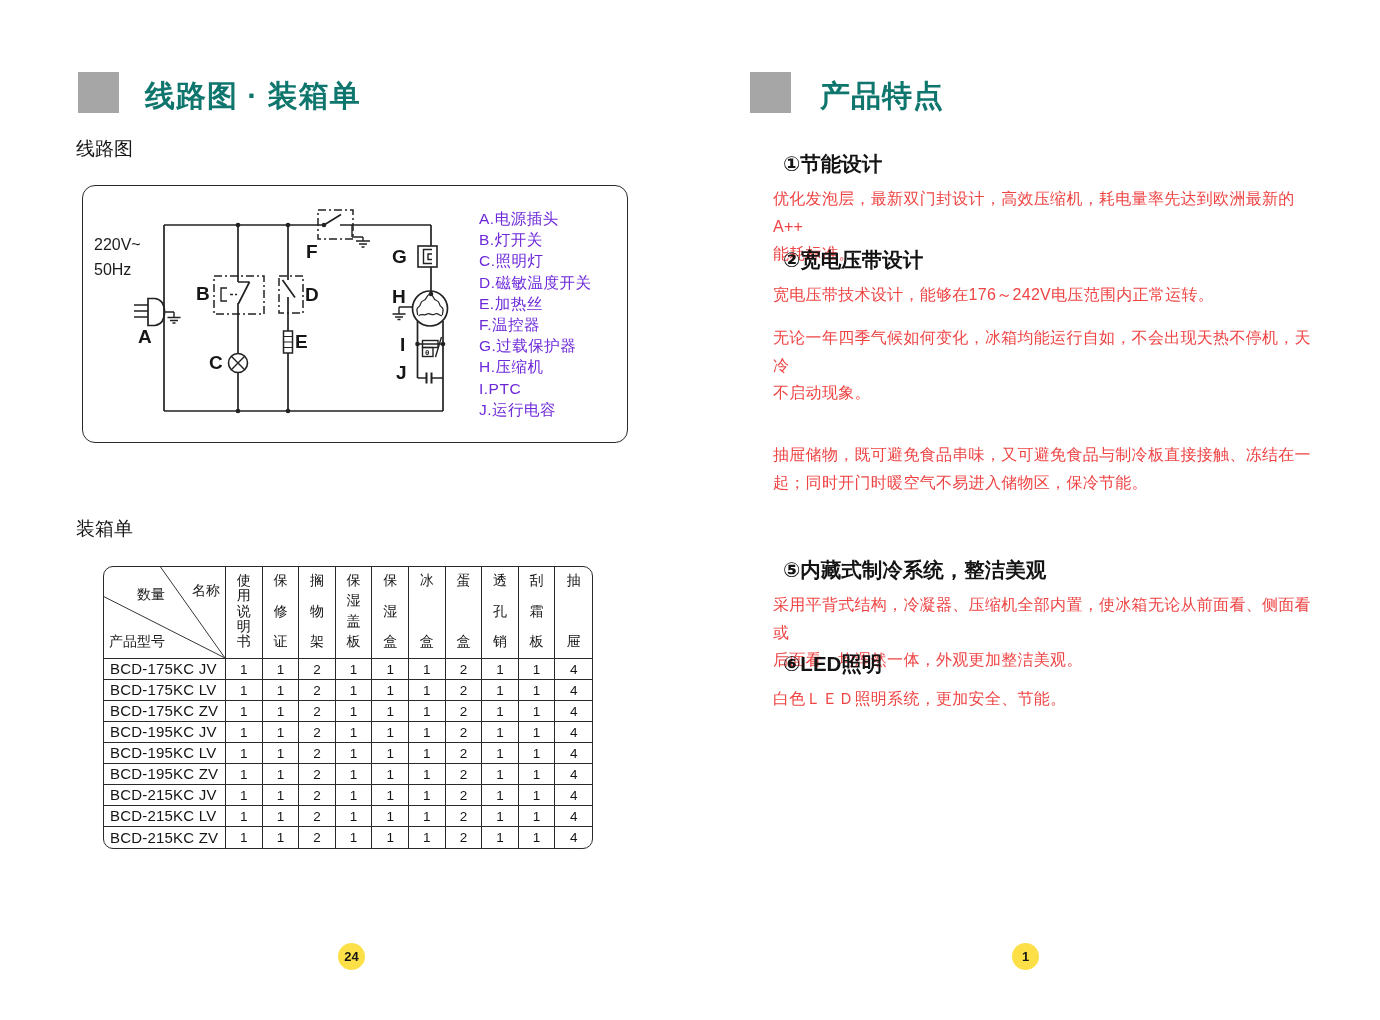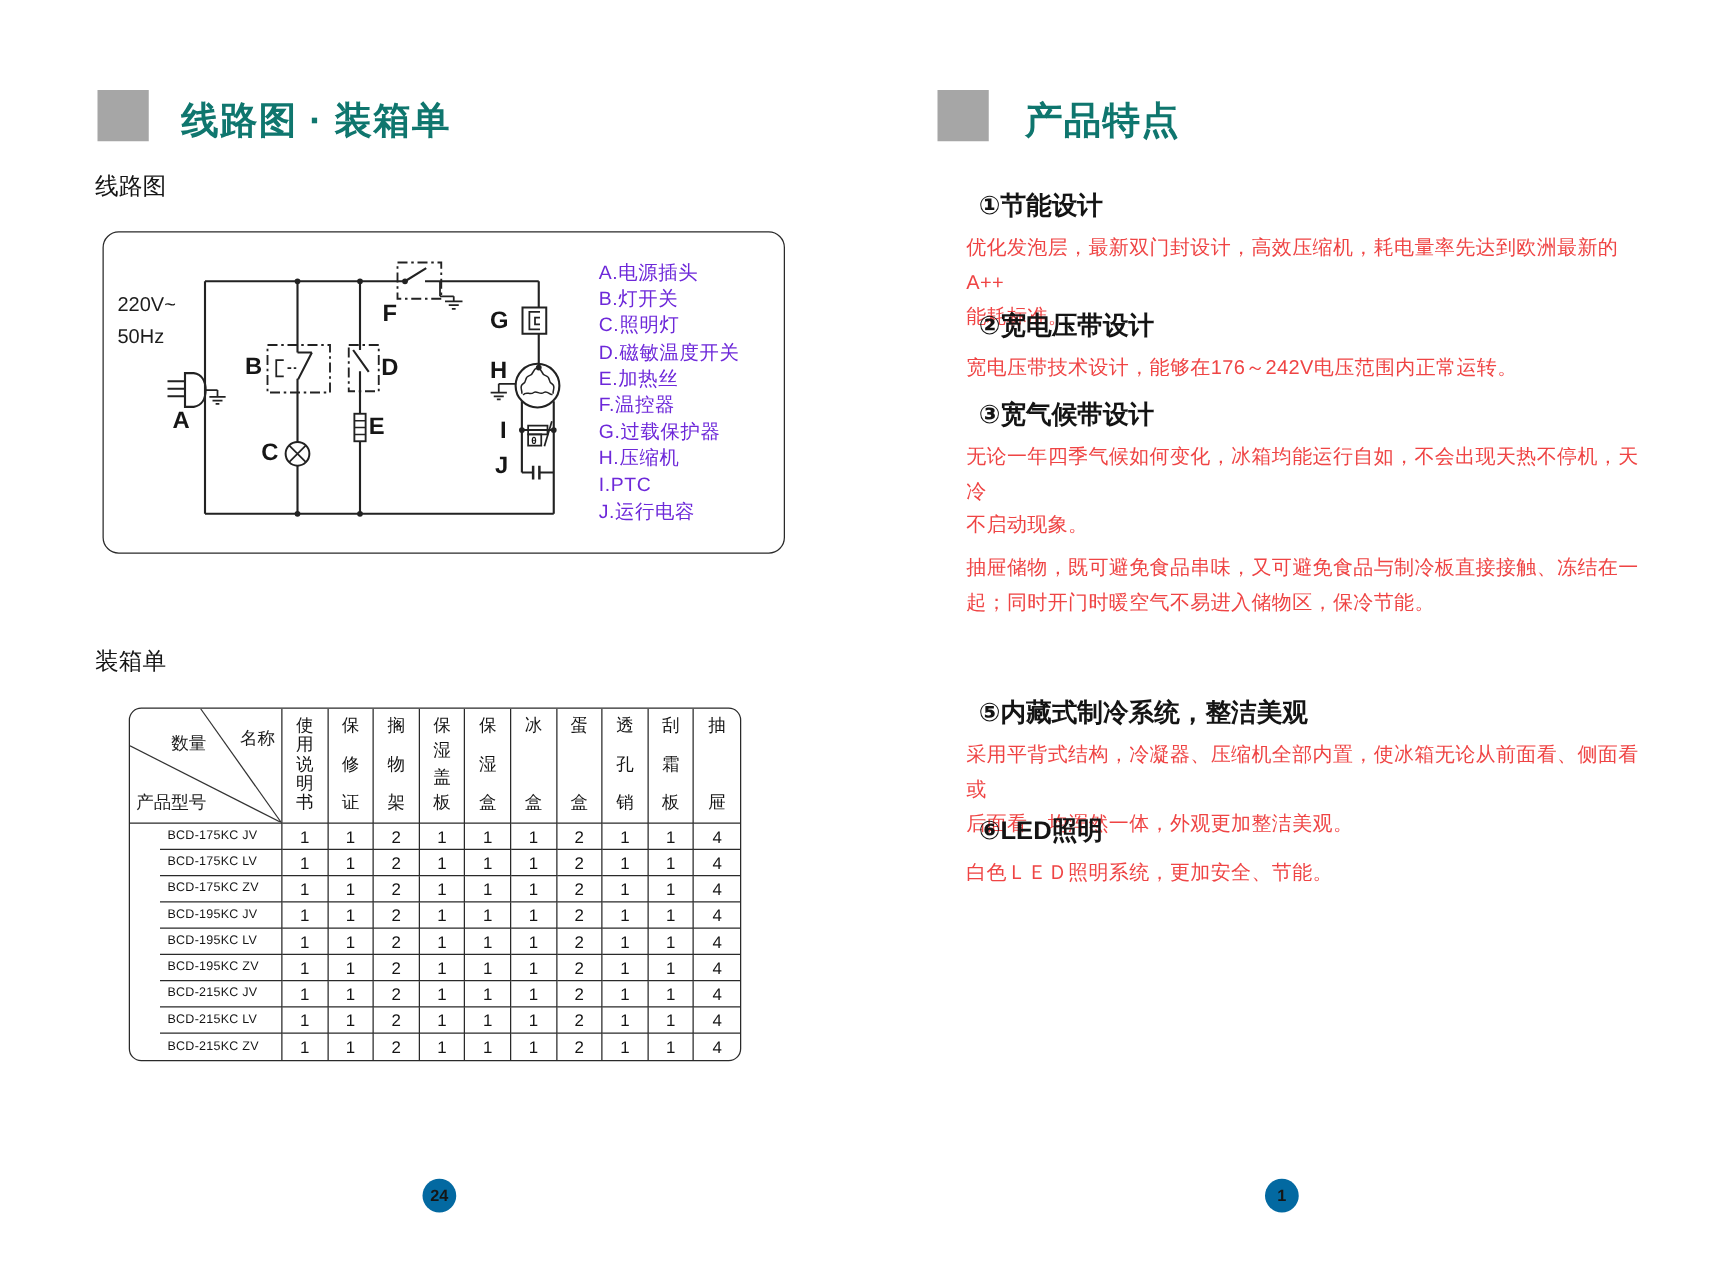--- a/index.html
+++ b/index.html
@@ -46,38 +46,38 @@
   .corner-cell { position:relative; }
   .corner-cell svg { position:absolute; inset:0; width:100%; height:100%; }
   .corner-name  { position:absolute; top:15px; right:5px;  font-size:14px; }
   .corner-qty   { position:absolute; top:19px; left:33px;  font-size:14px; }
   .corner-model { position:absolute; bottom:7px; left:5px; font-size:14px; }
   .pt-col-head {
     display:flex; flex-direction:column; justify-content:space-between; align-items:center;
     padding:6px 0 10px 0; font-size:14px; line-height:14px; color:#141414;
   }
   .pt-model {
-    font-size:10px; line-height:20px; padding-left:6px; display:flex; align-items:center;
-    letter-spacing:0.2px; color:#141414;margin-left:24px;
+    font-size:15px; line-height:20px; padding-left:6px; display:flex; align-items:center;
+    letter-spacing:0.2px; color:#141414;
   }
   .pt-val {
     font-size:13.5px; display:flex; align-items:center; justify-content:center; color:#141414;
   }
 
   
   .feature { position:absolute; left:750px; width:566px; }
   .feature-heading { font-size:20.5px; font-weight:600; color:#141414;margin-left:33px; }
   .feature-body {
     margin-top:7px; padding-left:23px; font-size:16px; line-height:27.5px;
     white-space:pre-line; color:#ef4444; letter-spacing:0.3px;
   }
 
   .page-num {
     position:absolute; width:27px; height:27px; border-radius:50%;
-    background:#0369a1; color:#161616; font-size:13px; font-weight:700;
+    background:#fde047; color:#161616; font-size:13px; font-weight:700;
     display:flex; align-items:center; justify-content:center;
   }
 </style>
 </head>
 <body>
 
 <section class="page" id="left-page">
 
   <div class="accent-square" style="left:78px; top:72px;"></div>
   <h1 class="page-title" style="left:145px; top:76px;">线路图 · 装箱单</h1>
@@ -353,21 +353,20 @@
   <div class="feature" style="left:60px; top:150px;">
     <h3 class="feature-heading">①节能设计</h3>
     <p class="feature-body">优化发泡层，最新双门封设计，高效压缩机，耗电量率先达到欧洲最新的A++
 能耗标准。</p>
   </div>
   <div class="feature" style="left:60px; top:246px;">
     <h3 class="feature-heading">②宽电压带设计</h3>
     <p class="feature-body">宽电压带技术设计，能够在176～242V电压范围内正常运转。</p>
   </div>
   <div class="feature" style="left:60px; top:317px;">
-    <h3 class="feature-heading">③宽气候带设计</h3>
     <p class="feature-body">无论一年四季气候如何变化，冰箱均能运行自如，不会出现天热不停机，天冷
 不启动现象。</p>
   </div>
   <div class="feature" style="left:60px; top:434px;">
     <p class="feature-body">抽屉储物，既可避免食品串味，又可避免食品与制冷板直接接触、冻结在一
 起；同时开门时暖空气不易进入储物区，保冷节能。</p>
   </div>
   <div class="feature" style="left:60px; top:556px;">
     <h3 class="feature-heading">⑤内藏式制冷系统，整洁美观</h3>
     <p class="feature-body">采用平背式结构，冷凝器、压缩机全部内置，使冰箱无论从前面看、侧面看或

